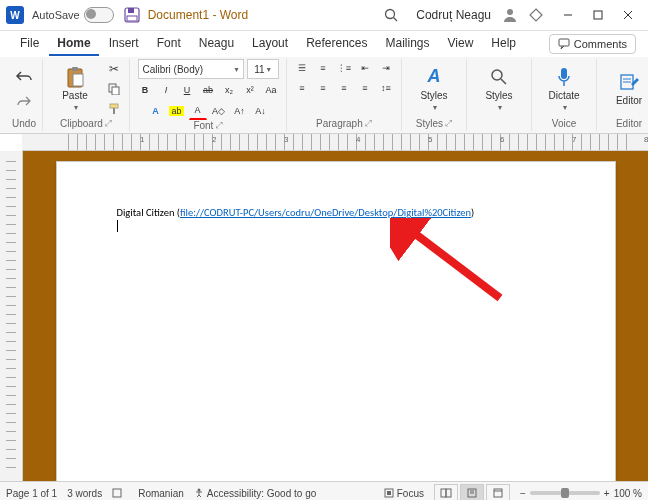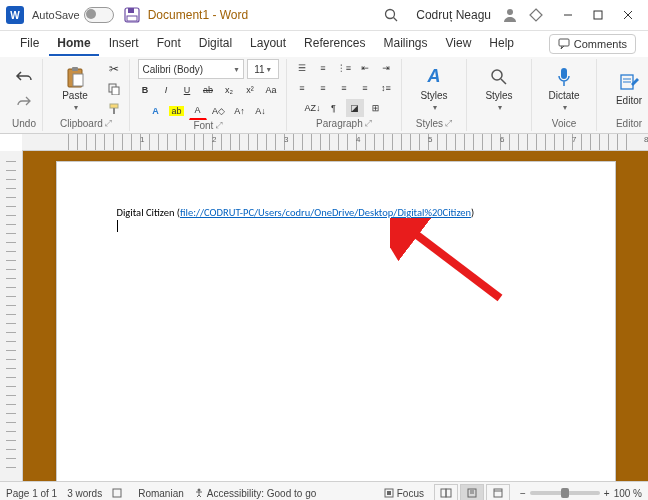--- a/index.html
+++ b/index.html
@@ -110,21 +110,21 @@
       </div>
   </div>
 </div>
 
 <div class="menubar">
   <div id="tabs-container" style="display:flex;gap:2px">
       <div class="tab">File</div>
       <div class="tab active">Home</div>
       <div class="tab">Insert</div>
       <div class="tab">Font</div>
-      <div class="tab">Digital</div>
+      <div class="tab">Neagu</div>
       <div class="tab">Layout</div>
       <div class="tab">References</div>
       <div class="tab">Mailings</div>
       <div class="tab">View</div>
       <div class="tab">Help</div>
     </div>
   <div class="right-actions">
     <div class="comments-btn">
       <svg width="12" height="12" viewBox="0 0 12 12">
           <rect x="1" y="1" width="10" height="7" rx="1" fill="none" stroke="#555"></rect>
@@ -238,26 +238,20 @@
         <div class="mini-btn">⇤</div>
         <div class="mini-btn">⇥</div>
       </div>
       <div class="row">
         <div class="mini-btn">≡</div>
         <div class="mini-btn">≡</div>
         <div class="mini-btn">≡</div>
         <div class="mini-btn">≡</div>
         <div class="mini-btn">↕≡</div>
       </div>
-      <div class="row">
-        <div class="mini-btn">AZ↓</div>
-        <div class="mini-btn">¶</div>
-        <div class="mini-btn" style="background:#ddd">◪</div>
-        <div class="mini-btn">⊞</div>
-      </div>
     </div>
     <div class="group-label">
         <span>Paragraph</span>
         <span class="launch">⤢</span>
       </div>
   </div>
 
   <div class="group">
     <div class="group-content">
       <div class="big-btn">

